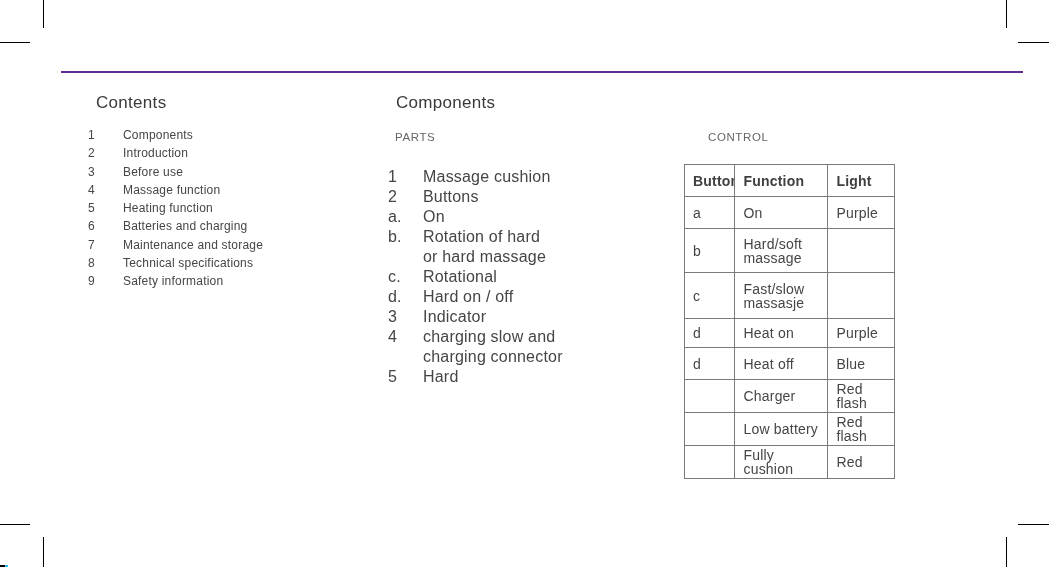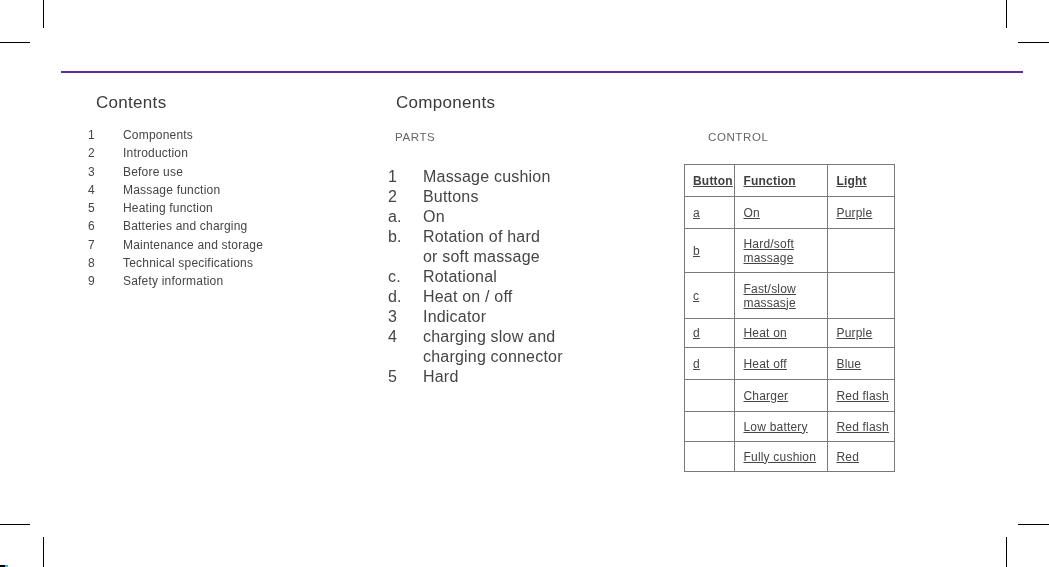--- a/index.html
+++ b/index.html
@@ -29,21 +29,21 @@
   #parts-label{left:388px;margin-left:7px;}
   #control-label{left:708px;}
   .toc{position:absolute; left:88px; top:126px; font-size:12px; letter-spacing:0.2px;}
   .toc-row{line-height:18.3px; white-space:nowrap;}
   .num-col{display:inline-block; width:35px;}
   .parts{position:absolute; left:388px; top:167px; font-size:16px; letter-spacing:0.2px;}
   .part-row{line-height:20px; white-space:nowrap;}
   .part-cont{padding-left:35px; line-height:20px; white-space:nowrap;}
   table.ctrl{
     position:absolute; left:684px; top:164px; border-collapse:collapse;
-    table-layout:fixed; width:211px; font-size:12px; letter-spacing:0.2px; color:var(--body);text-decoration:underline;
+    table-layout:fixed; width:211px; font-size:14px; letter-spacing:0.2px; color:var(--body);
   }
   table.ctrl td, table.ctrl th{
     border:1px solid var(--tborder); padding:2px 4px 2px 8px;
     vertical-align:middle; text-align:left; font-weight:400; line-height:14px;
     overflow:hidden;
   }
   table.ctrl th{font-weight:600; color:#3f3f3f;}
   .c-button{width:44px;} .c-function{width:81px;} .c-light{width:58px;}
 </style>
 </head>
@@ -78,23 +78,23 @@
     </div>
 
   <h1 class="section-title" id="components-title">Components</h1>
 
   <div class="small-label" id="parts-label">PARTS</div>
   <div class="parts" id="parts-list">
       <div class="part-row"><span class="num-col">1</span><span>Massage cushion</span></div>
       <div class="part-row"><span class="num-col">2</span><span>Buttons</span></div>
       <div class="part-row"><span class="num-col">a.</span><span>On</span></div>
       <div class="part-row"><span class="num-col">b.</span><span>Rotation of hard</span></div>
-      <div class="part-cont">or soft massage</div>
+      <div class="part-cont">or hard massage</div>
       <div class="part-row"><span class="num-col">c.</span><span>Rotational</span></div>
-      <div class="part-row"><span class="num-col">d.</span><span>Heat on / off</span></div>
+      <div class="part-row"><span class="num-col">d.</span><span>Hard on / off</span></div>
       <div class="part-row"><span class="num-col">3</span><span>Indicator</span></div>
       <div class="part-row"><span class="num-col">4</span><span>charging slow and</span></div>
       <div class="part-cont">charging connector</div>
       <div class="part-row"><span class="num-col">5</span><span>Hard</span></div>
     </div>
 
   <div class="small-label" id="control-label">CONTROL</div>
 
   <table class="ctrl" id="control-table">
     <colgroup>

